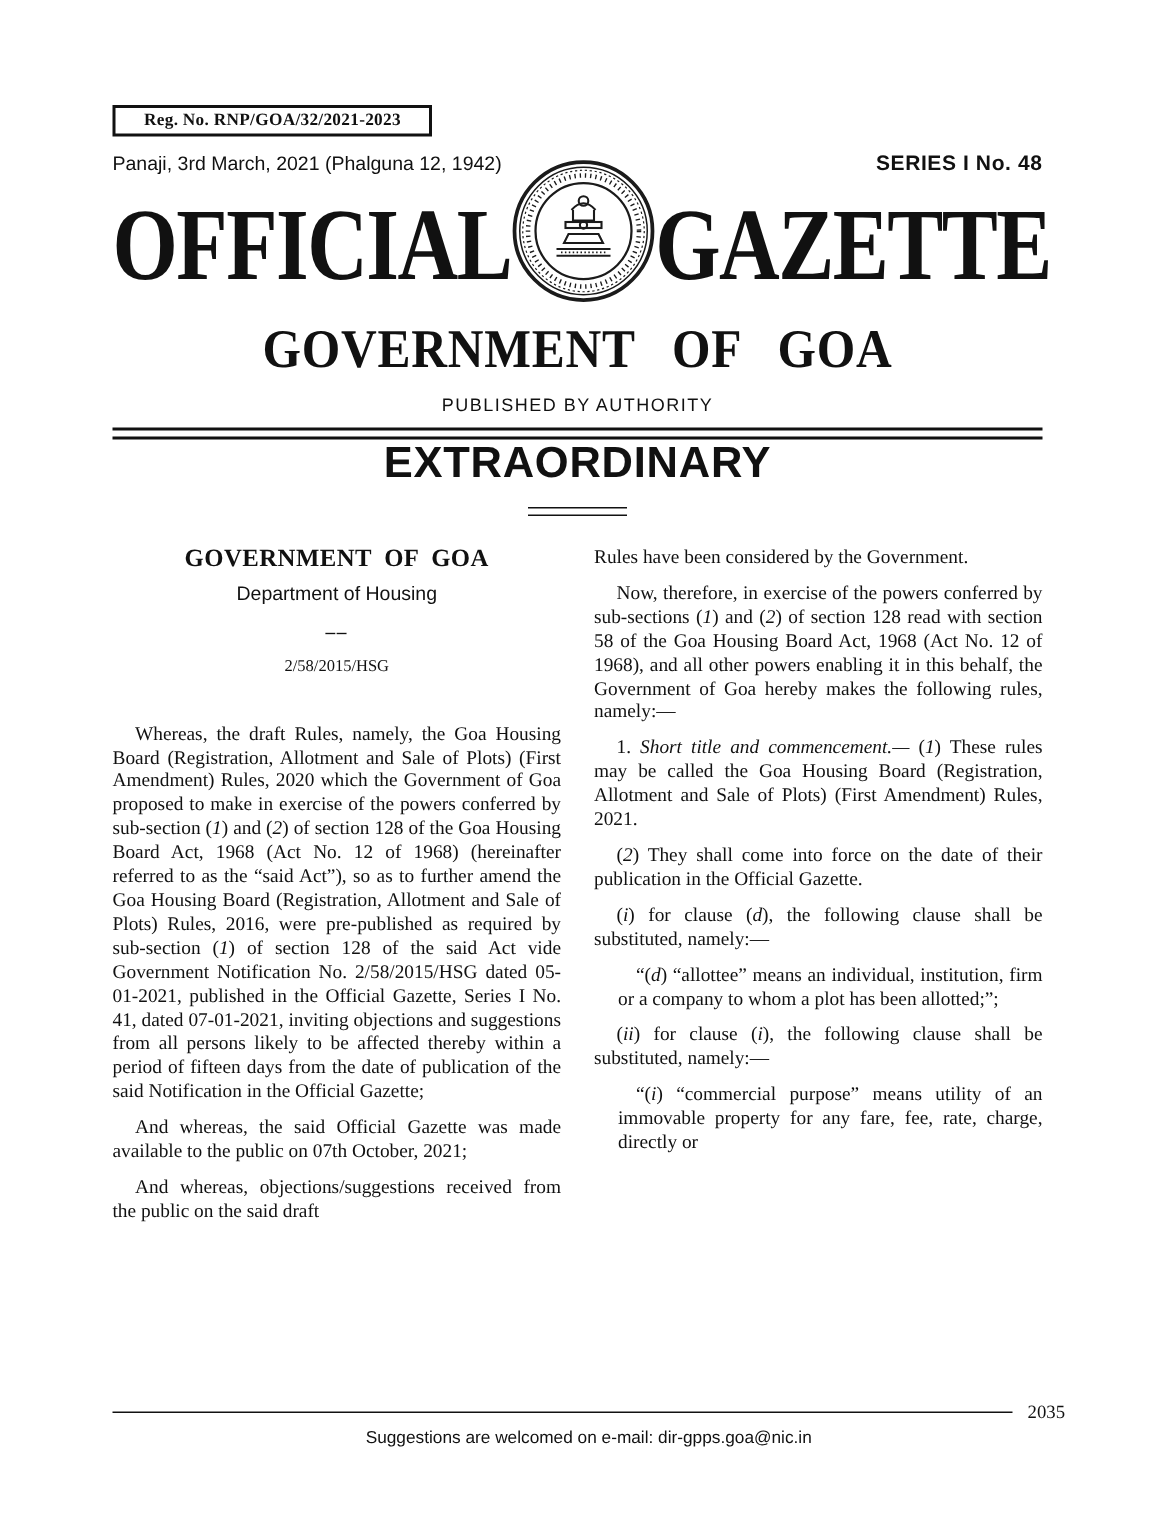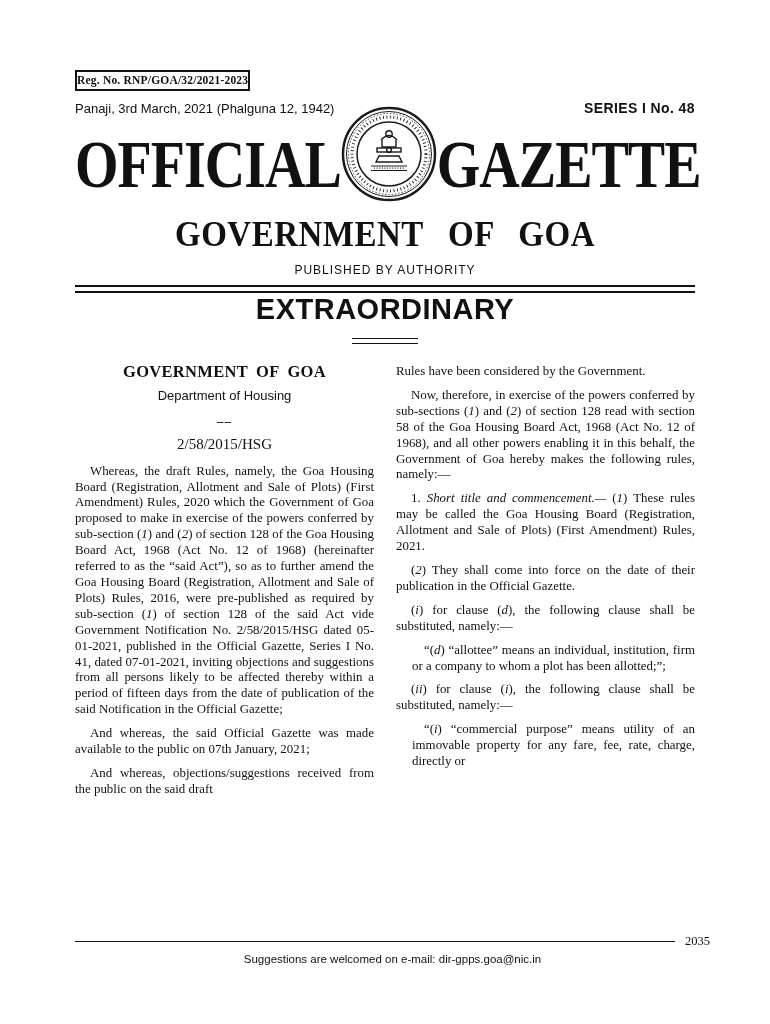--- a/index.html
+++ b/index.html
@@ -6,21 +6,21 @@
   html,body { background:#ffffff; }
   .page {
     width:770px; height:1024px; background:#ffffff; color:#111;
     position:relative; overflow:hidden; margin:0 auto;
     font-family:"Liberation Serif", serif;
   }
   .inner { padding:70px 75px 0 75px; }
 
   .top-row { display:flex; justify-content:space-between; align-items:flex-start; }
   .reg-box {
-    border:2px solid #111; padding:2px 0 3px;
+    border:2px solid #111; padding:2px 19px 3px;
     font-weight:bold; font-size:11.5px; letter-spacing:0.2px;
     font-family:"Liberation Serif", serif;
   }
 
   .date-row { display:flex; justify-content:space-between; align-items:baseline; margin-top:9px;gap:44px; }
   .place-date { font-size:13px; font-family:"Liberation Sans", sans-serif; }
   .series { font-size:14px; font-weight:bold; font-family:"Liberation Sans", sans-serif; letter-spacing:0.4px; }
 
   .masthead { display:flex; justify-content:space-between; align-items:center; margin-top:0; height:96px; }
   .mast-word {
@@ -50,21 +50,21 @@
 
   .columns {
     display:flex; gap:22px; margin-top:20px;
     font-size:12.9px; line-height:15.9px; text-align:justify;
   }
   .col { width:299px; }
   .col-heading { text-align:center; font-size:16.5px; font-weight:bold; letter-spacing:0.3px; word-spacing:4px; margin-bottom:8px; }
   .dept { text-align:center; font-size:13px; font-family:"Liberation Sans", sans-serif; margin-bottom:10px; }
   .sep { text-align:center; margin-bottom:7px; letter-spacing:1px; font-weight:bold; }
   .notif { text-align:center; font-weight:bold; font-size:13.5px; margin-bottom:8px; }
-  .notif-no { text-align:center; font-size:15px; margin-bottom:11px; }
+  .notif-no { text-align:center; font-size:11px; margin-bottom:29px; }
   .para { margin-bottom:8px; text-indent:15px; }
   .para.quoted { margin-left:16px; text-indent:12px; }
   .it { font-style:italic; }
 
   .footer { position:absolute; left:75px; right:60px; top:934px; }
   .footer-rule-row { display:flex; align-items:center; gap:10px; }
   .footer-rule { flex:1; border-top:1.5px solid #111; }
   .page-no { font-size:12.5px; font-family:"Liberation Serif", serif; }
   .footer-note { text-align:center; font-size:11.5px; margin-top:4px; font-family:"Liberation Sans", sans-serif; }
 </style>
@@ -121,21 +121,21 @@
     <div class="mini-rule"></div>
 
     <div class="columns">
 
       <div class="col">
         <div class="col-heading">GOVERNMENT OF GOA</div>
         <div class="dept">Department of Housing</div>
         <div class="sep">––</div>
         <div class="notif-no">2/58/2015/HSG</div>
         <p class="para"><span>Whereas, the draft Rules, namely, the Goa Housing Board (Registration, Allotment and Sale of Plots) (First Amendment) Rules, 2020 which the Government of Goa proposed to make in exercise of the powers conferred by sub-section (</span><span class="it">1</span><span>) and (</span><span class="it">2</span><span>) of section 128 of the Goa Housing Board Act, 1968 (Act No. 12 of 1968) (hereinafter referred to as the “said Act”), so as to further amend the Goa Housing Board (Registration, Allotment and Sale of Plots) Rules, 2016, were pre-published as required by sub-section (</span><span class="it">1</span><span>) of section 128 of the said Act vide Government Notification No. 2/58/2015/HSG dated 05-01-2021, published in the Official Gazette, Series I No. 41, dated 07-01-2021, inviting objections and suggestions from all persons likely to be affected thereby within a period of fifteen days from the date of publication of the said Notification in the Official Gazette;</span></p>
-        <p class="para"><span>And whereas, the said Official Gazette was made available to the public on 07th January, 2021;</span></p>
+        <p class="para"><span>And whereas, the said Official Gazette was made available to the public on 07th October, 2021;</span></p>
         <p class="para"><span>And whereas, objections/suggestions received from the public on the said draft</span></p>
       </div>
 
       <div class="col">
         <p class="para" style="text-indent:0;"><span>Rules have been considered by the Government.</span></p>
         <p class="para"><span>Now, therefore, in exercise of the powers conferred by sub-sections (</span><span class="it">1</span><span>) and (</span><span class="it">2</span><span>) of section 128 read with section 58 of the Goa Housing Board Act, 1968 (Act No. 12 of 1968), and all other powers enabling it in this behalf, the Government of Goa hereby makes the following rules, namely:—</span></p>
         <p class="para"><span>1. </span><span class="it">Short title and commencement.—</span><span> (</span><span class="it">1</span><span>) These rules may be called the Goa Housing Board (Registration, Allotment and Sale of Plots) (First Amendment) Rules, 2021.</span></p>
         <p class="para"><span>(</span><span class="it">2</span><span>) They shall come into force on the date of their publication in the Official Gazette.</span></p>
         <p class="para"><span>(</span><span class="it">i</span><span>) for clause (</span><span class="it">d</span><span>), the following clause shall be substituted, namely:—</span></p>
         <p class="para quoted"><span>“(</span><span class="it">d</span><span>) “allottee” means an individual, institution, firm or a company to whom a plot has been allotted;”;</span></p>

